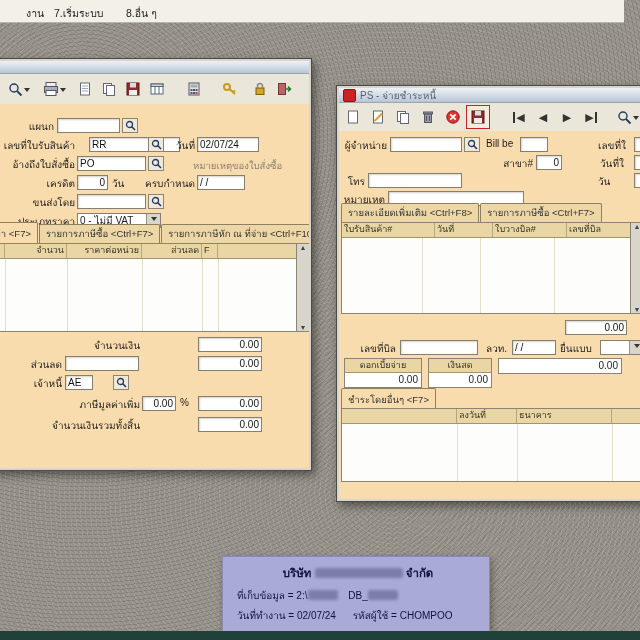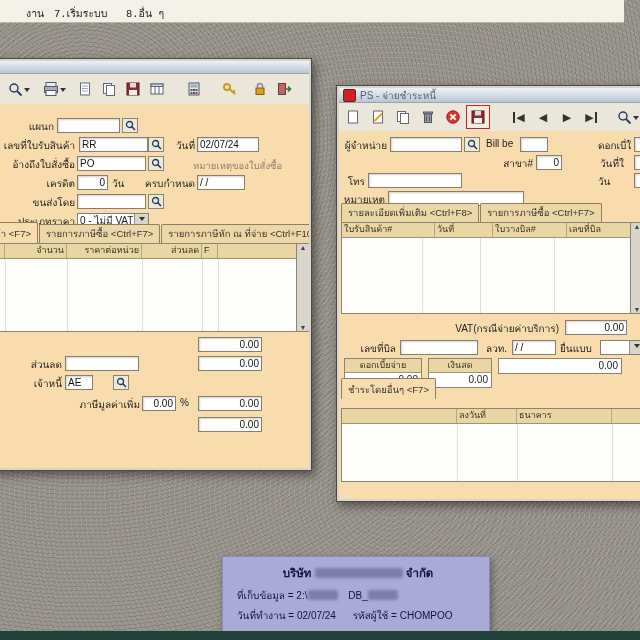--- a/index.html
+++ b/index.html
@@ -6,21 +6,21 @@
   .stage{
     position:relative;width:640px;height:640px;overflow:hidden;
     font-family:"Liberation Sans","DejaVu Sans",sans-serif;color:#1c1c1c;
     background-color:#98948b;
     background-image:
       repeating-radial-gradient(circle at 13% 21%, rgba(40,36,30,.14) 0 1px, transparent 1px 4px),
       repeating-radial-gradient(circle at 61% 77%, rgba(255,255,255,.10) 0 1px, transparent 1px 5px),
       repeating-linear-gradient(37deg, rgba(0,0,0,.06) 0 1px, transparent 1px 3px),
       repeating-linear-gradient(127deg, rgba(255,255,255,.05) 0 1px, transparent 1px 3px);
   }
-  .menubar{position:absolute;top:0;left:0;right:16px;height:22px;background:#f3f0e8;border-bottom:1px solid #b9b5a8;font-family:Liberation Mono, monospace;}
+  .menubar{position:absolute;top:0;left:0;right:16px;height:22px;background:#f3f0e8;border-bottom:1px solid #b9b5a8;}
   .mitem{position:absolute;top:5px;font-size:10.5px;color:#222;white-space:nowrap;}
   .dock{position:absolute;left:0;right:0;bottom:0;height:9px;background:#20413a;}
 
   .win{position:absolute;border:1px solid #4c4a44;background:#d9d5cc;box-shadow:3px 4px 9px rgba(0,0,0,.45);padding:2px;box-sizing:border-box;}
   .client{position:relative;width:100%;height:100%;overflow:hidden;}
   .titlebar{position:absolute;left:0;right:0;top:0;background:linear-gradient(180deg,#eef2f7,#b9c6d6);display:flex;align-items:center;gap:4px;padding:0 4px;box-sizing:border-box;border-bottom:1px solid #9aa4b0;}
   .titletext{font-size:10px;color:#55606e;white-space:nowrap;}
   .appicon{width:11px;height:11px;background:#c22;border:1px solid #801818;border-radius:2px;flex:none;}
   .toolbar{position:absolute;left:0;right:0;background:#eae6da;border-bottom:1px solid #b3afa2;}
   .tbtn{position:absolute;width:24px;height:24px;display:flex;align-items:center;justify-content:center;box-sizing:border-box;}
@@ -154,21 +154,21 @@
         <span class="lbl lr" style="left:-30px;top:15px;width:145px">แผนก</span>
         <div class="inp" style="left:118px;top:14px;width:63px"></div>
         <div class="magb" style="left:183px;top:14px">
             <svg width="11" height="11" viewBox="0 0 11 11">
               <circle cx="4.5" cy="4.5" r="3" fill="none" stroke="#223a66" stroke-width="1.3"></circle>
               <line x1="6.8" y1="6.8" x2="10" y2="10" stroke="#223a66" stroke-width="1.6"></line>
             </svg>
           </div>
 
         <span class="lbl lr" style="left:-30px;top:34px;width:166px">เลขที่ใบรับสินค้า</span>
-        <div class="inp" style="left:140px;top:33px;width:69px">RR</div>
+        <div class="inp" style="left:150px;top:33px;width:91px">RR</div>
         <div class="magb" style="left:209px;top:33px">
             <svg width="11" height="11" viewBox="0 0 11 11">
               <circle cx="4.5" cy="4.5" r="3" fill="none" stroke="#223a66" stroke-width="1.3"></circle>
               <line x1="6.8" y1="6.8" x2="10" y2="10" stroke="#223a66" stroke-width="1.6"></line>
             </svg>
           </div>
         <span class="lbl lr" style="left:186px;top:34px;width:70px">วันที่</span>
         <div class="inp" style="left:258px;top:33px;width:62px">02/07/24</div>
 
         <span class="lbl lr" style="left:-30px;top:53px;width:166px">อ้างถึงใบสั่งซื้อ</span>
@@ -190,21 +190,21 @@
         <span class="lbl lr" style="left:-30px;top:91px;width:166px">ขนส่งโดย</span>
         <div class="inp" style="left:138px;top:90px;width:69px"></div>
         <div class="magb" style="left:209px;top:90px">
             <svg width="11" height="11" viewBox="0 0 11 11">
               <circle cx="4.5" cy="4.5" r="3" fill="none" stroke="#223a66" stroke-width="1.3"></circle>
               <line x1="6.8" y1="6.8" x2="10" y2="10" stroke="#223a66" stroke-width="1.6"></line>
             </svg>
           </div>
 
         <span class="lbl lr" style="left:-30px;top:110px;width:166px">ประเภทราคา</span>
-        <div class="selc" style="left:138px;top:109px;width:72px">
+        <div class="selc" style="left:138px;top:109px;width:84px">
           <span>0 - ไม่มี VAT</span>
           <span class="selbtn">
               <span class="caret" style="margin:0"></span>
             </span>
         </div>
 
         <div class="tabs" style="left:4px;top:123px">
           <span class="tab active">รายการสินค้า &lt;F7&gt;</span>
           <span class="tab">รายการภาษีซื้อ &lt;Ctrl+F7&gt;</span>
           <span class="tab">รายการภาษีหัก ณ ที่จ่าย &lt;Ctrl+F10&gt;</span>
@@ -225,40 +225,42 @@
               <span class="gl" style="left:198px"></span>
               <span class="gl" style="left:258px"></span>
               <span class="gl" style="left:274px"></span>
           </div>
           <div class="vsb">
               <span>▲</span>
               <span>▼</span>
             </div>
         </div>
 
+        <span class="lbl lr" style="left:60px;top:234px;width:141px">จำนวนเงิน</span>
         <div class="inp num" style="left:259px;top:233px;width:64px">0.00</div>
 
         <span class="lbl lr" style="left:20px;top:253px;width:103px">ส่วนลด</span>
         <div class="inp" style="left:126px;top:252px;width:74px"></div>
         <div class="inp num" style="left:259px;top:252px;width:64px">0.00</div>
 
         <span class="lbl lr" style="left:20px;top:272px;width:103px">เจ้าหนี้</span>
         <div class="inp" style="left:126px;top:271px;width:28px">AE</div>
         <div class="magb" style="left:174px;top:271px">
             <svg width="11" height="11" viewBox="0 0 11 11">
               <circle cx="4.5" cy="4.5" r="3" fill="none" stroke="#223a66" stroke-width="1.3"></circle>
               <line x1="6.8" y1="6.8" x2="10" y2="10" stroke="#223a66" stroke-width="1.6"></line>
             </svg>
           </div>
 
         <span class="lbl lr" style="left:60px;top:293px;width:141px">ภาษีมูลค่าเพิ่ม</span>
         <div class="inp num" style="left:203px;top:292px;width:34px">0.00</div>
         <span class="lbl" style="left:241px;top:293px">%</span>
         <div class="inp num" style="left:259px;top:292px;width:64px">0.00</div>
 
+        <span class="lbl lr" style="left:60px;top:314px;width:141px">จำนวนเงินรวมทั้งสิ้น</span>
         <div class="inp num" style="left:259px;top:313px;width:64px">0.00</div>
       </div>
     </div>
   </div>
 
   <div class="win" style="left:336px;top:85px;width:322px;height:417px">
     <div class="client">
       <div class="titlebar" style="height:15px">
         <span class="appicon"></span>
         <span class="titletext">PS - จ่ายชำระหนี้</span>
@@ -329,21 +331,21 @@
         <span class="lbl lr" style="left:-40px;top:7px;width:88px">ผู้จำหน่าย</span>
         <div class="inp" style="left:51px;top:6px;width:72px"></div>
         <div class="magb" style="left:125px;top:6px">
             <svg width="11" height="11" viewBox="0 0 11 11">
               <circle cx="4.5" cy="4.5" r="3" fill="none" stroke="#223a66" stroke-width="1.3"></circle>
               <line x1="6.8" y1="6.8" x2="10" y2="10" stroke="#223a66" stroke-width="1.6"></line>
             </svg>
           </div>
         <span class="lbl" style="left:147px;top:7px">Bill be</span>
         <div class="inp" style="left:181px;top:6px;width:28px"></div>
-        <span class="lbl" style="left:259px;top:7px">ดอกเบี่ใ</span>
+        <span class="lbl" style="left:259px;top:7px">เลขที่ใ</span>
         <div class="inp" style="left:295px;top:6px;width:40px"></div>
 
         <span class="lbl lr" style="left:130px;top:25px;width:64px">สาขา#</span>
         <div class="inp num" style="left:197px;top:24px;width:26px">0</div>
         <span class="lbl" style="left:261px;top:25px">วันที่ใ</span>
         <div class="inp" style="left:295px;top:24px;width:40px"></div>
 
         <span class="lbl lr" style="left:-40px;top:43px;width:66px">โทร</span>
         <div class="inp" style="left:29px;top:42px;width:94px"></div>
         <span class="lbl" style="left:259px;top:43px">วัน</span>
@@ -368,21 +370,20 @@
             <span class="gl" style="left:80px"></span>
               <span class="gl" style="left:138px"></span>
               <span class="gl" style="left:212px"></span>
           </div>
           <div class="vsb">
               <span>▲</span>
               <span>▼</span>
             </div>
         </div>
 
-        <span class="lbl lr" style="left:60px;top:190px;width:160px">VAT(กรณีจ่ายค่าบริการ)</span>
         <div class="inp num" style="left:226px;top:189px;width:62px">0.00</div>
 
         <span class="lbl lr" style="left:-20px;top:210px;width:77px">เลขที่บิล</span>
         <div class="inp" style="left:61px;top:209px;width:78px"></div>
         <span class="lbl" style="left:147px;top:210px">ลวท.</span>
         <div class="inp" style="left:173px;top:209px;width:44px">/ /</div>
         <span class="lbl" style="left:221px;top:210px">ยื่นแบบ</span>
         <div class="selc" style="left:261px;top:209px;width:44px">
           <span class="selbtn">
               <span class="caret" style="margin:0"></span>
@@ -394,21 +395,21 @@
           <div class="pbv">0.00</div>
         </div>
         <div class="paybox" style="left:89px;top:227px;width:64px">
           <div class="pbh">เงินสด</div>
           <div class="pbv">0.00</div>
         </div>
         <div class="paybox" style="left:159px;top:227px;width:124px">
           <div class="pbv">0.00</div>
         </div>
 
-        <div class="tabs" style="left:2px;top:252px">
+        <div class="tabs" style="left:2px;top:262px">
           <span class="tab active">ชำระโดยอื่นๆ &lt;F7&gt;</span>
         </div>
         <div class="grid" style="left:2px;top:277px;width:303px;height:74px">
           <div class="ghead">
             <span class="gc" style="width:115px"></span>
             <span class="gc" style="width:60px">ลงวันที่</span>
             <span class="gc" style="width:95px">ธนาคาร</span>
             <span class="gc" style="width:33px"></span>
           </div>
           <div class="gbody">

